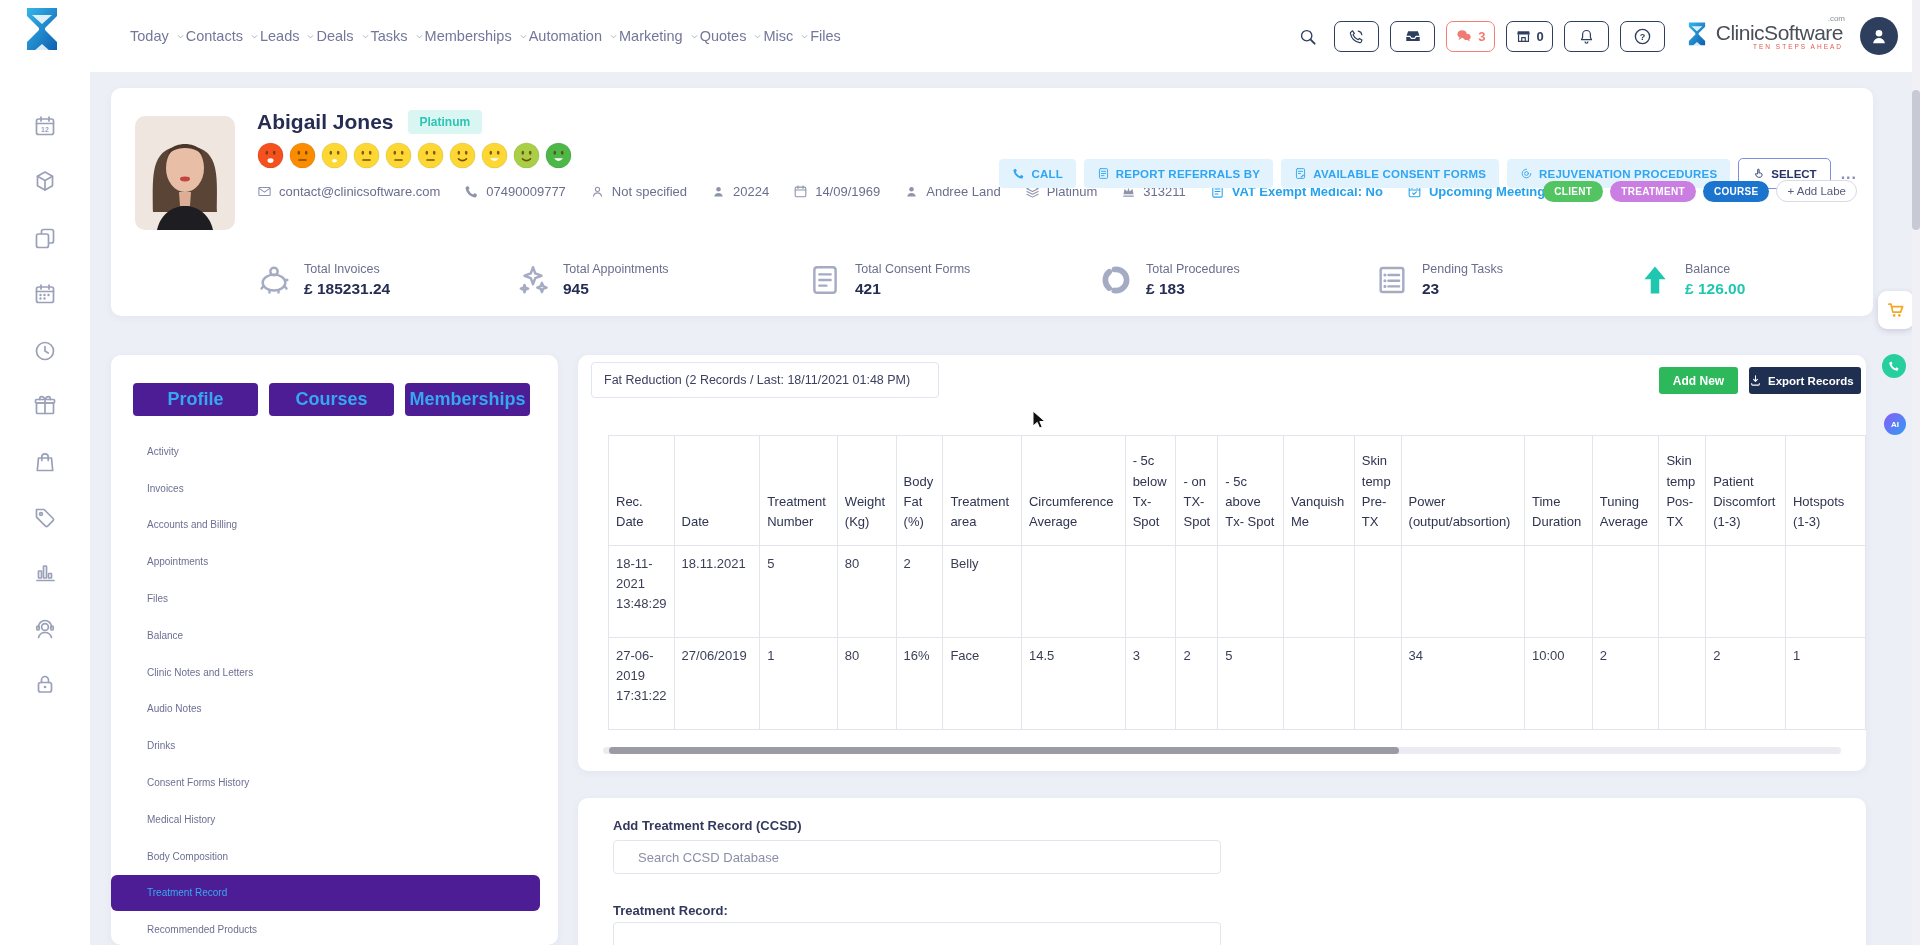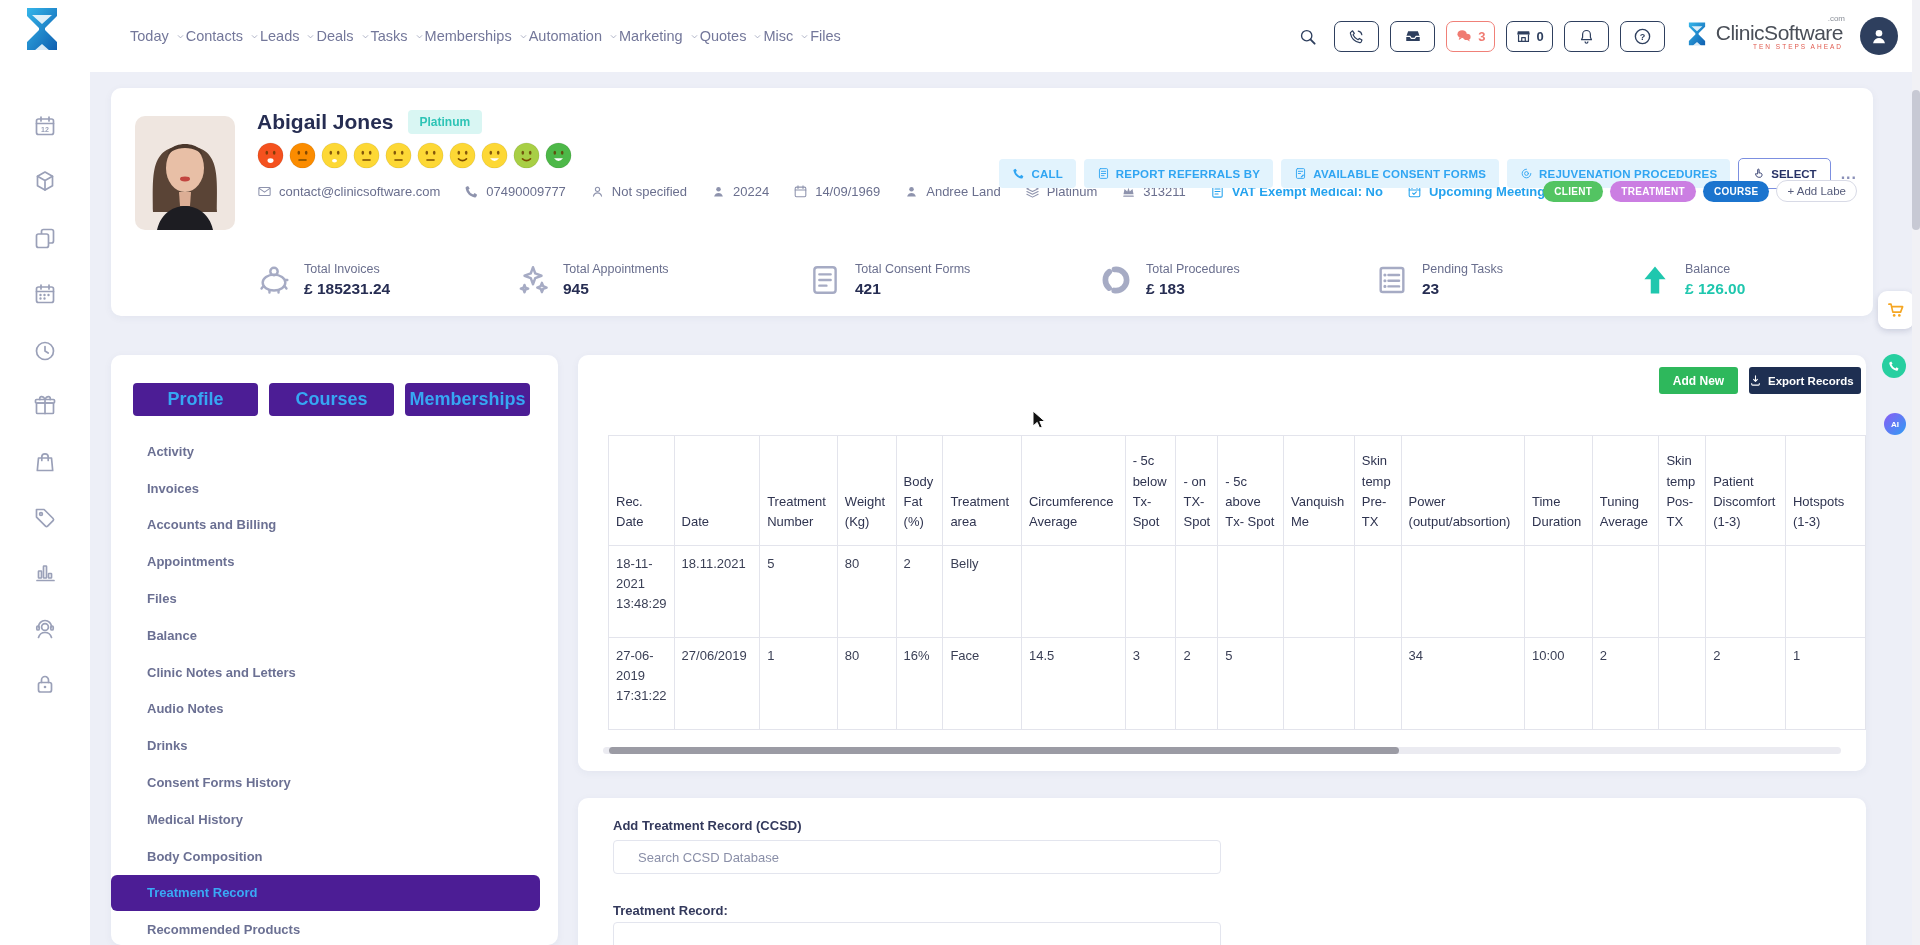--- a/index.html
+++ b/index.html
@@ -56,21 +56,21 @@
   .stat-label { font-size:12.5px; color:#6a6f8e; margin-bottom:4px; }
   .stat-value { font-size:15.5px; font-weight:bold; color:#262d52; }
   .stat.accent .stat-value { color:#1fc7ae; }
   .stat.accent svg { color:#1fc7ae; }
 
   
   #menuCard { left:111px; top:355px; width:447px; height:590px; }
   .tabs { display:flex; gap:11px; padding:28px 0 0 22px; }
   .tab { width:125px; height:33px; background:#4c1d95; color:#36a7f3; font-size:18px; font-weight:bold; display:flex; align-items:center; justify-content:center; border-radius:4px; cursor:pointer; }
   .menu-list { margin-top:17px; }
-  .menu-item { height:36.8px; display:flex; align-items:center; padding-left:36px; font-size:13px; color:#6b7093; cursor:pointer; margin:0 18px 0 0;font-weight:bold; }
+  .menu-item { height:36.8px; display:flex; align-items:center; padding-left:36px; font-size:10px; color:#6b7093; cursor:pointer; margin:0 18px 0 0; }
   .menu-item.active { background:#4c1d95; color:#3aa9f5; border-radius:6px; margin-left:0; padding-left:36px; }
 
   
   #recordsCard { left:578px; top:355px; width:1288px; height:416px; }
   .selector { position:absolute; left:13px; top:7px; width:348px; height:36px; border:1px solid #e3e5ee; border-radius:4px; font-size:12.5px; color:#3c4161; line-height:34px; padding:0 12px; cursor:pointer; background:#fff; white-space:nowrap; overflow:hidden; }
   .btn-addnew { position:absolute; left:1081px; top:12px; width:79px; height:27px; background:#2eb85c; color:#fff; border:none; border-radius:3px; font-size:12px; font-weight:bold; cursor:pointer; font-family:inherit; }
   .btn-export { position:absolute; left:1171px; top:12px; width:112px; height:27px; background:#1e2f52; color:#fff; border:none; border-radius:3px; font-size:11.5px; font-weight:bold; cursor:pointer; display:flex; align-items:center; justify-content:flex-start; gap:6px; font-family:inherit; }
   .rec-table { position:absolute; left:30px; top:80px; border-collapse:collapse; table-layout:fixed; }
   .rec-table th, .rec-table td { border:1px solid #e3e4ec; font-weight:normal; text-align:left; padding:8px 7px; font-size:13px; color:#2f3450; line-height:1.55; overflow:hidden; }
   .rec-table th { height:110px; vertical-align:bottom; padding-bottom:13px; }
@@ -578,20 +578,21 @@
       <div class="menu-item">Drinks</div>
       <div class="menu-item">Consent Forms History</div>
       <div class="menu-item">Medical History</div>
       <div class="menu-item">Body Composition</div>
       <div class="menu-item active">Treatment Record</div>
       <div class="menu-item">Recommended Products</div>
     </div>
 </section>
 
 <section class="card" id="recordsCard">
+  <div class="selector">Fat Reduction (2 Records / Last: 18/11/2021 01:48 PM)</div>
   <button class="btn-addnew">Add New</button>
   <button class="btn-export">
       <svg width="13" height="13" viewBox="0 0 24 24" fill="none" stroke="currentColor" stroke-width="1.7" stroke-linecap="round" stroke-linejoin="round">
         <path d="M12 3.5V13M8.5 10L12 13.5 15.5 10M5 17.5V19a1.5 1.5 0 001.5 1.5h11A1.5 1.5 0 0019 19v-1.5" stroke-width="2"></path>
       </svg>
       <span>Export Records</span>
     </button>
   <table class="rec-table" id="recTable">
       <colgroup>
         <col style="width:63px">

